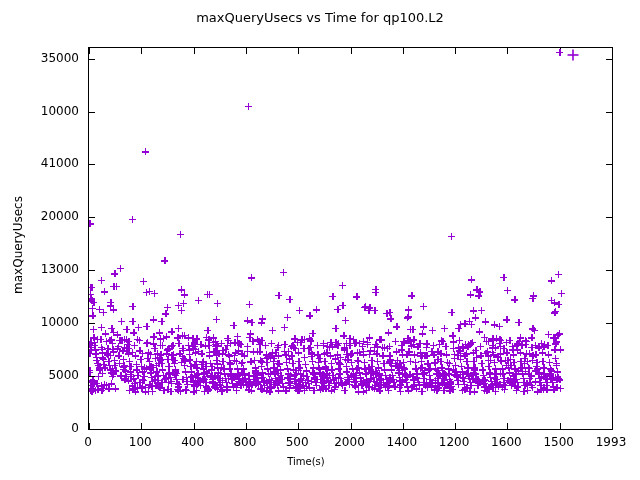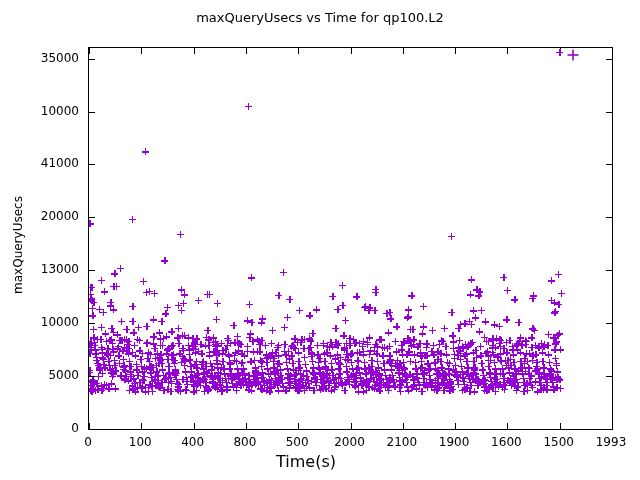--- a/index.html
+++ b/index.html
@@ -89,21 +89,21 @@
     transform: translateX(-50%);
   }
 
   
   .xaxis-title {
     position: absolute;
     left: 0;
     top: 455px;
     width: 612px;
     text-align: center;
-    font-size: 16px;
+    font-size: 10px;
     line-height: 14px;
   }
   .yaxis-title {
     position: absolute;
     left: -52px;
     top: 238px;
     width: 140px;
     text-align: center;
     font-size: 12px;
     line-height: 14px;
@@ -1631,22 +1631,22 @@
       <div class="ylabel-tick" style="top: 110.5px;">10000</div>
       <div class="ylabel-tick" style="top: 57.5833px;">35000</div>
     </div>
   <div id="xticklabels">
       <div class="xlabel-tick" style="left: 88px;">0</div>
       <div class="xlabel-tick" style="left: 140.3px;">100</div>
       <div class="xlabel-tick" style="left: 192.6px;">400</div>
       <div class="xlabel-tick" style="left: 244.9px;">800</div>
       <div class="xlabel-tick" style="left: 297.2px;">500</div>
       <div class="xlabel-tick" style="left: 349.5px;">2000</div>
-      <div class="xlabel-tick" style="left: 401.8px;">2100</div>
-      <div class="xlabel-tick" style="left: 454.1px;">1900</div>
+      <div class="xlabel-tick" style="left: 401.8px;">1400</div>
+      <div class="xlabel-tick" style="left: 454.1px;">1200</div>
       <div class="xlabel-tick" style="left: 506.4px;">1600</div>
       <div class="xlabel-tick" style="left: 558.7px;">1500</div>
       <div class="xlabel-tick" style="left: 611px;">1993</div>
     </div>
 
   <div class="xaxis-title">Time(s)</div>
 
   <div class="yaxis-title">maxQueryUsecs</div>
 
 

